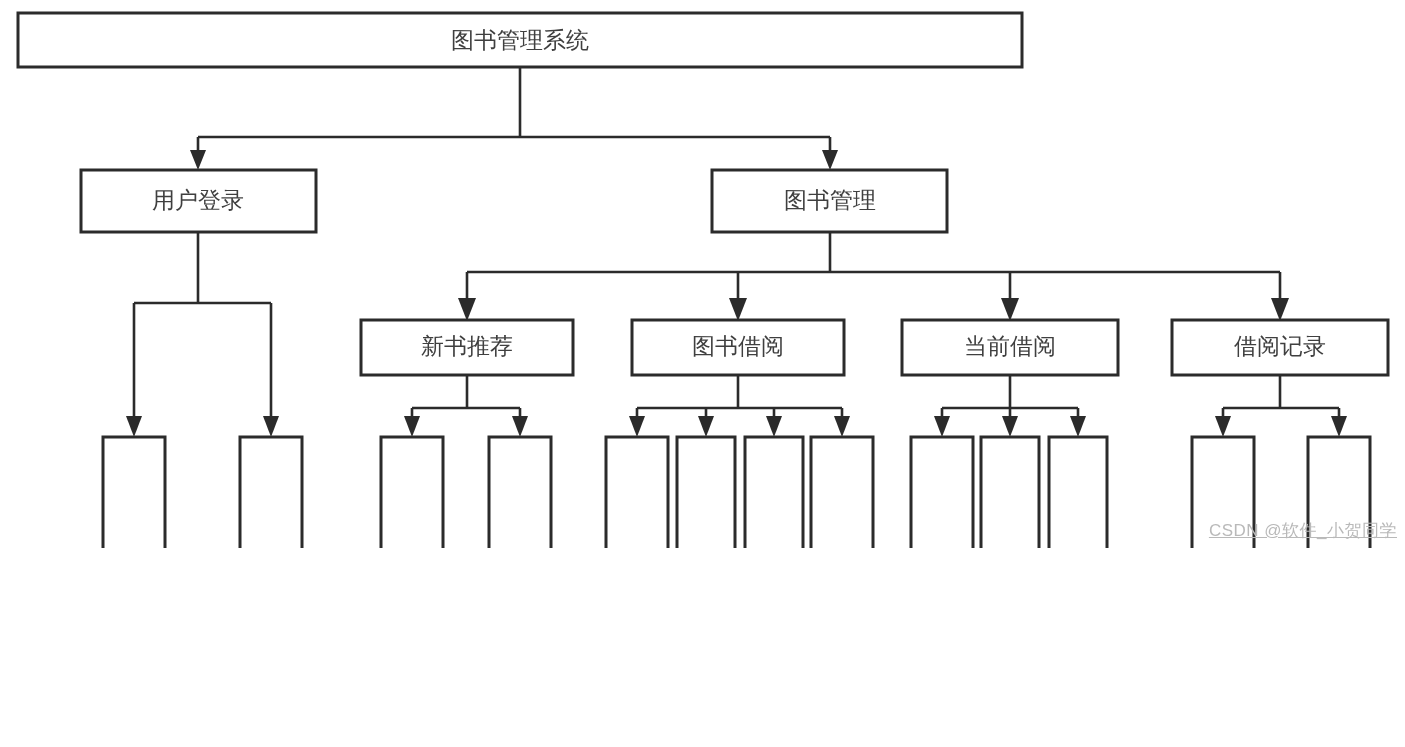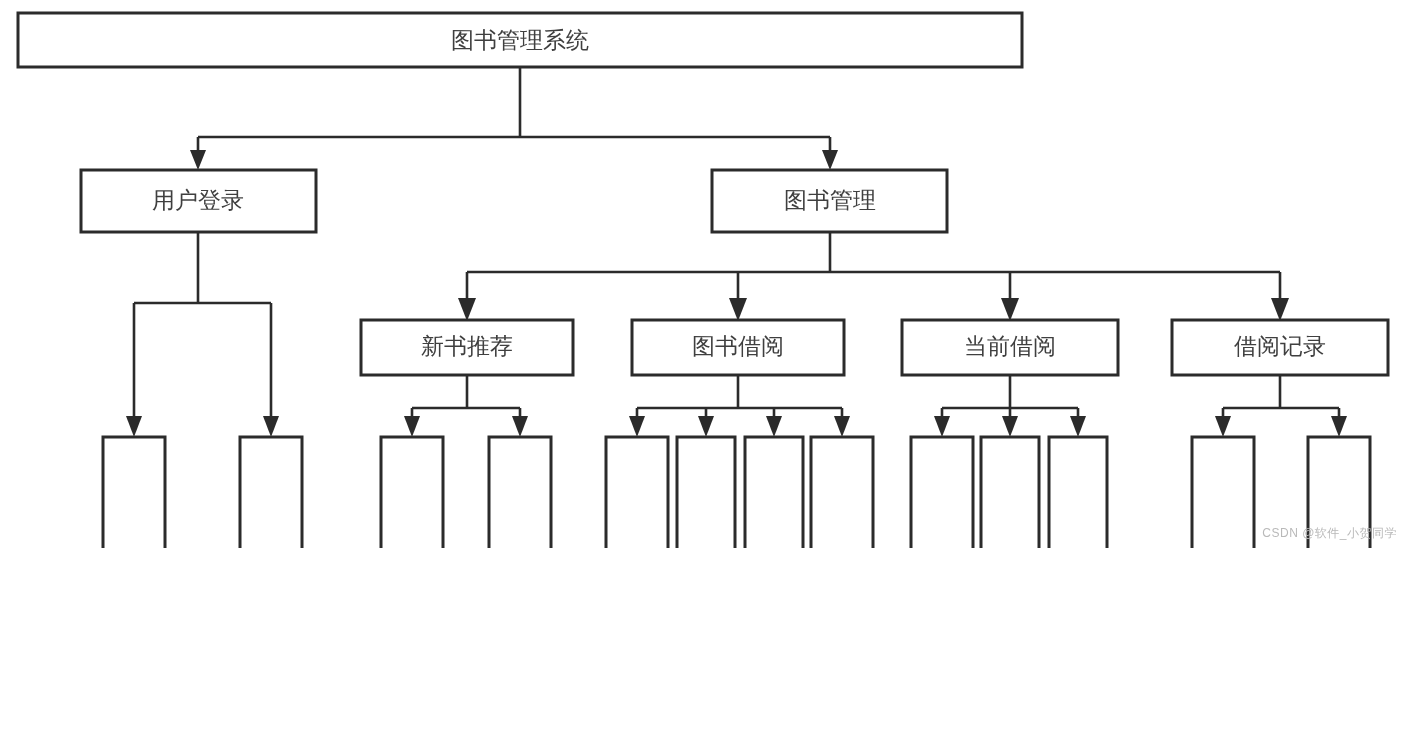--- a/index.html
+++ b/index.html
@@ -9,22 +9,22 @@
   .nodebox{fill:#ffffff;stroke:#2b2b2b;stroke-width:3;}
   .edge{stroke:#2b2b2b;stroke-width:2.6;fill:none;stroke-linecap:butt;}
   .arrowhead{fill:#2b2b2b;stroke:none;}
   .lbl{fill:#3f3f3f;font-family:"Liberation Sans","DejaVu Sans",sans-serif;font-size:23px;text-anchor:middle;dominant-baseline:middle;}
   .lbl-root{font-size:23px;}
   .vlbl{position:absolute;display:flex;align-items:flex-start;justify-content:center;
         writing-mode:vertical-rl;text-orientation:upright;
         font-family:"Liberation Sans","DejaVu Sans",sans-serif;
         font-size:23px;color:#3f3f3f;letter-spacing:3px;line-height:1;
         white-space:nowrap;pointer-events:none;}
-  .watermark{position:absolute;right:8px;bottom:6px;font-size:12px;color:#b9b9b9;
-             font-family:"Liberation Sans","DejaVu Sans",sans-serif;letter-spacing:.5px;}
+  .watermark{position:absolute;right:8px;bottom:6px;font-size:17px;color:#b9b9b9;
+             font-family:"Liberation Sans","DejaVu Sans",sans-serif;letter-spacing:.5px;text-decoration:underline;}
 </style>
 </head>
 <body>
 
 <div id="stage">
 
   <svg id="diagram" viewBox="0 0 1405 747">
 
     <g>
 

